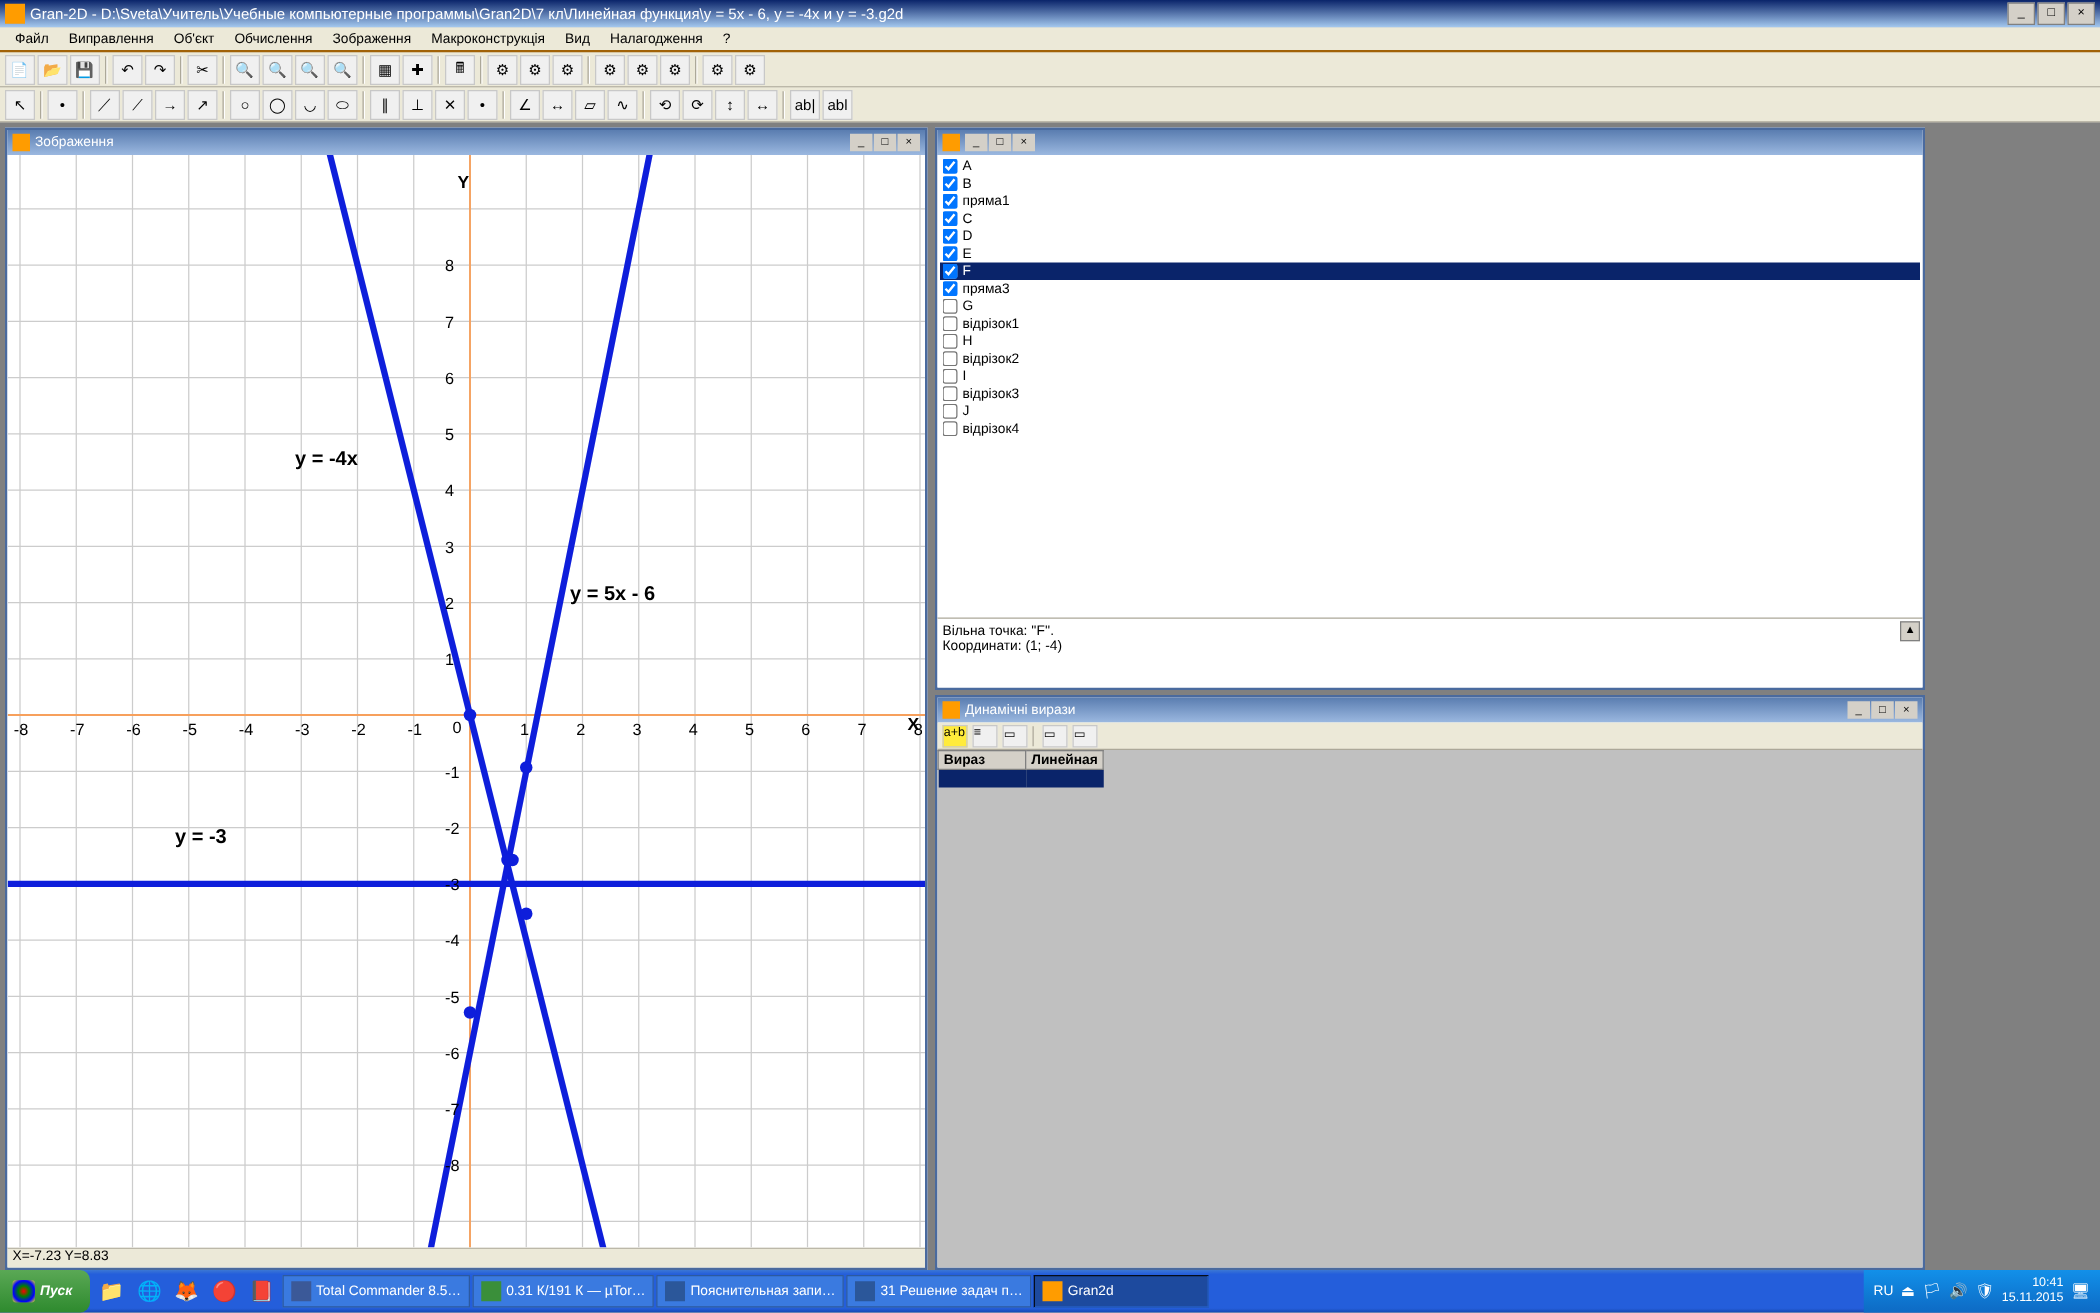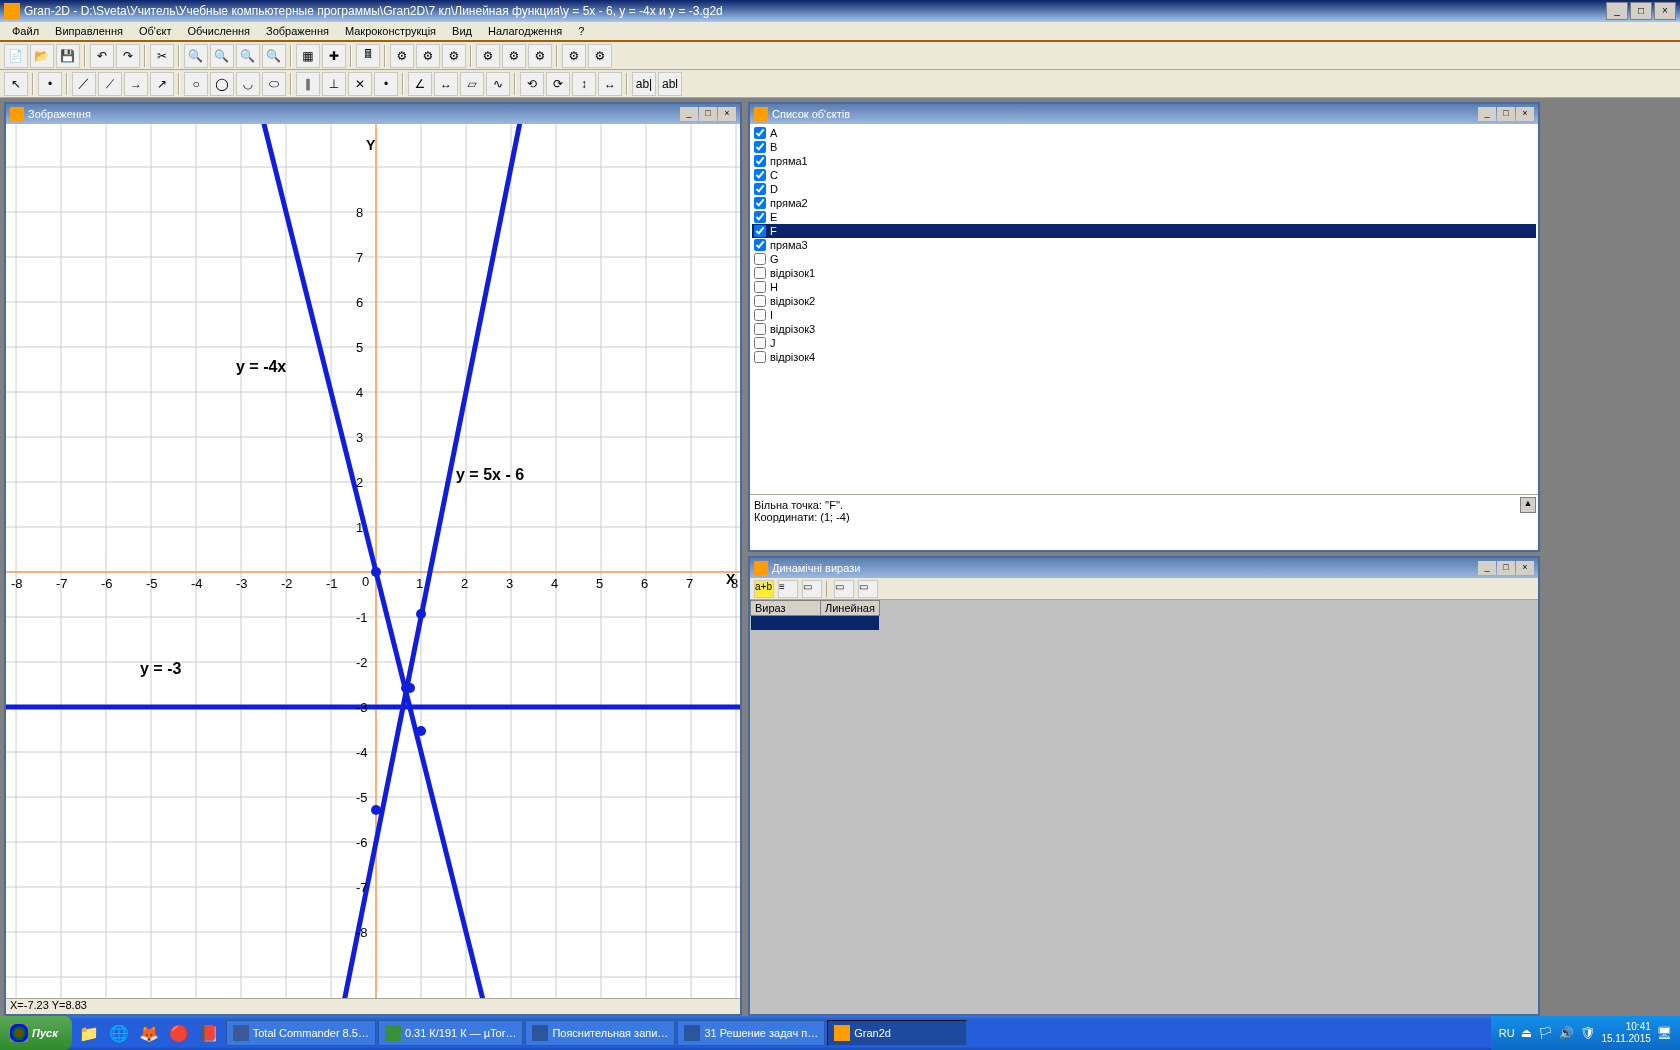--- a/index.html
+++ b/index.html
@@ -52,21 +52,21 @@
 .objlist input[type=checkbox] { width: 12px; height: 12px; margin-right: 4px; }
 .objinfo { flex: 1; border-top: 1px solid #aca899; padding: 4px; font-size: 11px; background: #fff; position: relative; }
 .objinfo .scroll { position: absolute; right: 2px; top: 2px; width: 16px; height: 16px; background: #d4d0c8; border: 1px solid #808080; font-size: 9px; text-align: center; }
 
 
 .dyn-toolbar { height: 22px; background: #ece9d8; display: flex; align-items: center; padding: 0 4px; gap: 4px; border-bottom: 1px solid #aca899; }
 .dyn-toolbar .db { width: 20px; height: 18px; background: #f0f0f0; border: 1px solid #c8c8c8; font-size: 10px; cursor: pointer; }
 .dyn-toolbar .db.y { background: #ffeb3b; }
 .dyn-table { flex: 1; background: #c0c0c0; }
 .dyn-table table { border-collapse: collapse; font-size: 11px; }
-.dyn-table th { background: #d4d0c8; border: 1px solid #808080; padding: 1px 4px; font-weight: normal; text-align: left; }
+.dyn-table th { background: #d4d0c8; border: 1px solid #808080; padding: 1px 4px; font-weight: bold; text-align: left; }
 .dyn-table td { background: #0a246a; height: 14px; }
 
 
 .taskbar { position: fixed; bottom: 0; left: 0; right: 0; height: 34px; background: linear-gradient(#3b77d4, #245edb 10%, #245edb 90%, #1848b0); display: flex; align-items: center; font-size: 11px; }
 .start { height: 34px; background: linear-gradient(#5aa855, #2e8a2e); color: #fff; font-style: italic; font-weight: bold; padding: 0 14px 0 10px; display: flex; align-items: center; border-radius: 0 8px 8px 0; cursor: pointer; }
 .task-items { display: flex; align-items: center; gap: 2px; padding: 0 4px; flex: 1; overflow: hidden; }
 .task-items .ql { width: 28px; height: 28px; display: flex; align-items: center; justify-content: center; font-size: 16px; cursor: pointer; }
 .task-items .taskbtn { height: 26px; background: #3a7ae0; color: #fff; padding: 0 6px; display: flex; align-items: center; gap: 4px; border: 1px solid #2c5aa0; border-radius: 0; min-width: 140px; max-width: 170px; overflow: hidden; white-space: nowrap; cursor: pointer; }
 .task-items .taskbtn.active { background: #1d4a9e; border: 1px inset #153670; }
 .task-items .taskbtn .ti { width: 16px; height: 16px; background: #fff; display: inline-block; flex-shrink: 0; }
@@ -286,21 +286,20 @@
         <circle class="dot" cx="370" cy="686" r="5"></circle>
         <circle class="dot" cx="400" cy="564" r="5"></circle>
       </svg>
     </div>
     <div class="graph-status">X=-7.23 Y=8.83</div>
   </div>
 
   <div class="subwin" style="left:748px; top:4px; width:792px; height:450px;">
     <div class="subwin-title">
       <span class="icon"></span>
-      <span class="t">Список об'єктів</span>
       <div class="wb">
         <div class="wbtn">_</div>
         <div class="wbtn">□</div>
         <div class="wbtn">×</div>
       </div>
     </div>
     <div class="objlist" id="objlist">
         <div class="item">
           <input type="checkbox" checked="" style="">
           <span>A</span>
@@ -313,24 +312,20 @@
           <input type="checkbox" checked="" style="">
           <span>пряма1</span>
         </div>
         <div class="item">
           <input type="checkbox" checked="" style="">
           <span>C</span>
         </div>
         <div class="item">
           <input type="checkbox" checked="" style="">
           <span>D</span>
-        </div>
-        <div class="item">
-          <input type="checkbox" checked="" style="">
-          <span>пряма2</span>
         </div>
         <div class="item">
           <input type="checkbox" checked="" style="">
           <span>E</span>
         </div>
         <div class="item selected">
           <input type="checkbox" checked="" style="">
           <span>F</span>
         </div>
         <div class="item">

